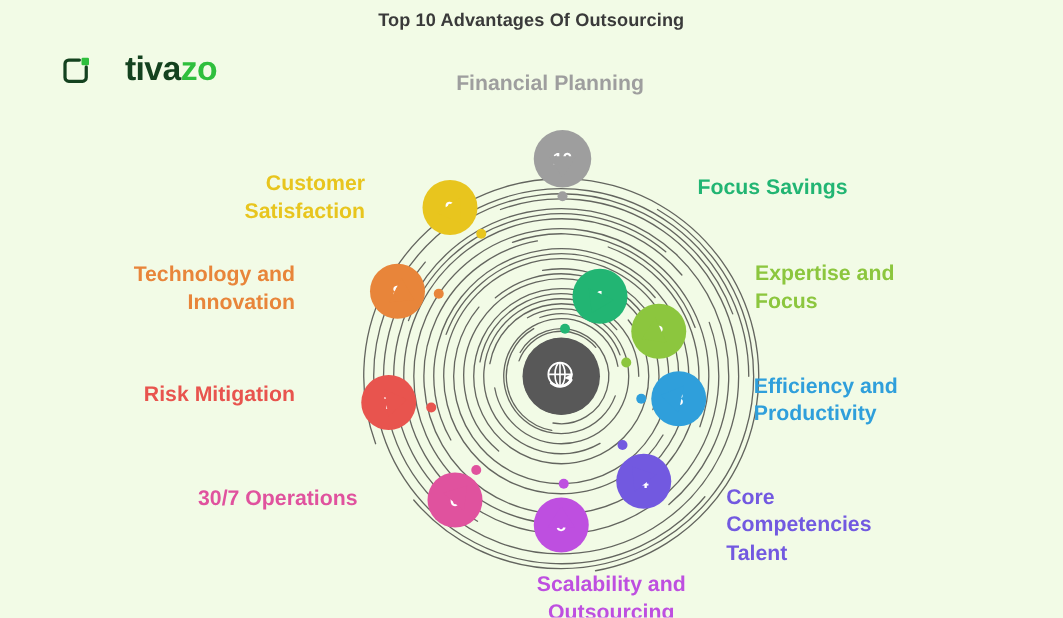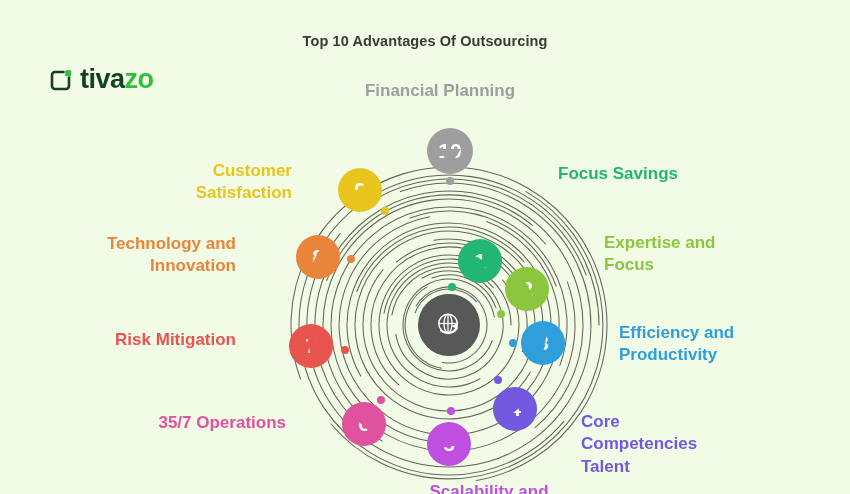--- a/index.html
+++ b/index.html
@@ -3,24 +3,24 @@
 <meta charset="utf-8">
 <style>
   html,body{margin:0;padding:0;}
   body{
     width:850px;height:494px;
     background:#f2fbe6;
     font-family:"Liberation Sans", sans-serif;
     overflow:hidden;
     position:relative;
   }
-  #stage{position:absolute;inset:0;margin-top:24px;}
+  #stage{position:absolute;inset:0;}
 
   
-  .logo{position:absolute;left:48px;top:42px;display:flex;align-items:center;gap:6px;}
+  .logo{position:absolute;left:48px;top:42px;display:flex;align-items:center;gap:26px;}
   .logo-mark{width:26px;height:26px;position:relative;}
   .logo-word{font-size:27px;font-weight:700;letter-spacing:-0.5px;line-height:1;}
   .logo-word .a{color:#14421f;}
   .logo-word .b{color:#2fbf3d;}
 
   
   .title{
     position:absolute;left:0;right:0;top:9px;
     text-align:center;font-size:14.5px;font-weight:700;color:#3a3a3a;
     letter-spacing:.1px;
@@ -30,21 +30,21 @@
   .hub{
     position:absolute;left:418px;top:270px;width:62px;height:62px;
     border-radius:50%;background:#585858;
     display:flex;align-items:center;justify-content:center;
   }
 
   
   .bubble{
     position:absolute;width:44px;height:44px;border-radius:50%;
     display:flex;align-items:center;justify-content:center;
-    color:#ffffff;font-size:21px;font-weight:700;
+    color:#ffffff;font-size:14px;font-weight:700;
   }
 
   
   .dot{position:absolute;width:8px;height:8px;border-radius:50%;}
 
   
   .lbl{
     position:absolute;font-size:17px;font-weight:700;line-height:1.32;
     white-space:pre-line;
   }
@@ -125,21 +125,21 @@
         <span>2</span>
       </div>
       <div class="dot" style="left: 497px; top: 286px; background: rgb(140, 198, 62);"></div>
       <div class="lbl l" style="color: rgb(140, 198, 62); top: 208px; left: 604px; width: 170px;">Expertise and
 Focus</div>
       <div class="bubble" style="width: 44px; height: 44px; left: 521px; top: 297px; background: rgb(47, 159, 219);">
         <div style="position: absolute; width: 0px; height: 0px; border-left: 11px solid transparent; border-right: 11px solid transparent; border-top: 17px solid rgb(47, 159, 219); left: 11px; top: 20px; transform-origin: 11px 2px; transform: rotate(-259.16deg);"></div>
         <span>3</span>
       </div>
       <div class="dot" style="left: 509px; top: 315px; background: rgb(47, 159, 219);"></div>
-      <div class="lbl l" style="color: rgb(47, 159, 219); top: 298px; left: 590px; width: 170px; padding-left: 29px;">Efficiency and
+      <div class="lbl l" style="color: rgb(47, 159, 219); top: 298px; left: 603px; width: 170px;">Efficiency and
 Productivity</div>
       <div class="bubble" style="width: 44px; height: 44px; left: 493px; top: 363px; background: rgb(114, 89, 224);">
         <div style="position: absolute; width: 0px; height: 0px; border-left: 11px solid transparent; border-right: 11px solid transparent; border-top: 17px solid rgb(114, 89, 224); left: 11px; top: 20px; transform-origin: 11px 2px; transform: rotate(-218.157deg);"></div>
         <span>4</span>
       </div>
       <div class="dot" style="left: 494px; top: 352px; background: rgb(114, 89, 224);"></div>
       <div class="lbl l" style="color: rgb(114, 89, 224); top: 387px; left: 581px; width: 170px;">Core
 Competencies
 Talent</div>
       <div class="bubble" style="width: 44px; height: 44px; left: 427px; top: 398px; background: rgb(190, 79, 224);">
@@ -147,21 +147,21 @@
         <span>5</span>
       </div>
       <div class="dot" style="left: 447px; top: 383px; background: rgb(190, 79, 224);"></div>
       <div class="lbl c" style="color: rgb(190, 79, 224); top: 457px; left: 409px; width: 160px;">Scalability and
 Outsourcing</div>
       <div class="bubble" style="width: 44px; height: 44px; left: 342px; top: 378px; background: rgb(224, 82, 158);">
         <div style="position: absolute; width: 0px; height: 0px; border-left: 11px solid transparent; border-right: 11px solid transparent; border-top: 17px solid rgb(224, 82, 158); left: 11px; top: 20px; transform-origin: 11px 2px; transform: rotate(-139.351deg);"></div>
         <span>6</span>
       </div>
       <div class="dot" style="left: 377px; top: 372px; background: rgb(224, 82, 158);"></div>
-      <div class="lbl r" style="color: rgb(224, 82, 158); top: 388px; left: 126px; width: 160px;">35/7 Operations</div>
+      <div class="lbl r" style="color: rgb(224, 82, 158); top: 388px; left: 126px; width: 160px;">30/7 Operations</div>
       <div class="bubble" style="width: 44px; height: 44px; left: 289px; top: 300px; background: rgb(232, 84, 78);">
         <div style="position: absolute; width: 0px; height: 0px; border-left: 11px solid transparent; border-right: 11px solid transparent; border-top: 17px solid rgb(232, 84, 78); left: 11px; top: 20px; transform-origin: 11px 2px; transform: rotate(-98.6525deg);"></div>
         <span>7</span>
       </div>
       <div class="dot" style="left: 341px; top: 322px; background: rgb(232, 84, 78);"></div>
       <div class="lbl r" style="color: rgb(232, 84, 78); top: 305px; left: 76px; width: 160px;">Risk Mitigation</div>
       <div class="bubble" style="width: 44px; height: 44px; left: 296px; top: 211px; background: rgb(232, 133, 58);">
         <div style="position: absolute; width: 0px; height: 0px; border-left: 11px solid transparent; border-right: 11px solid transparent; border-top: 17px solid rgb(232, 133, 58); left: 11px; top: 20px; transform-origin: 11px 2px; transform: rotate(-62.5669deg);"></div>
         <span>8</span>
       </div>

